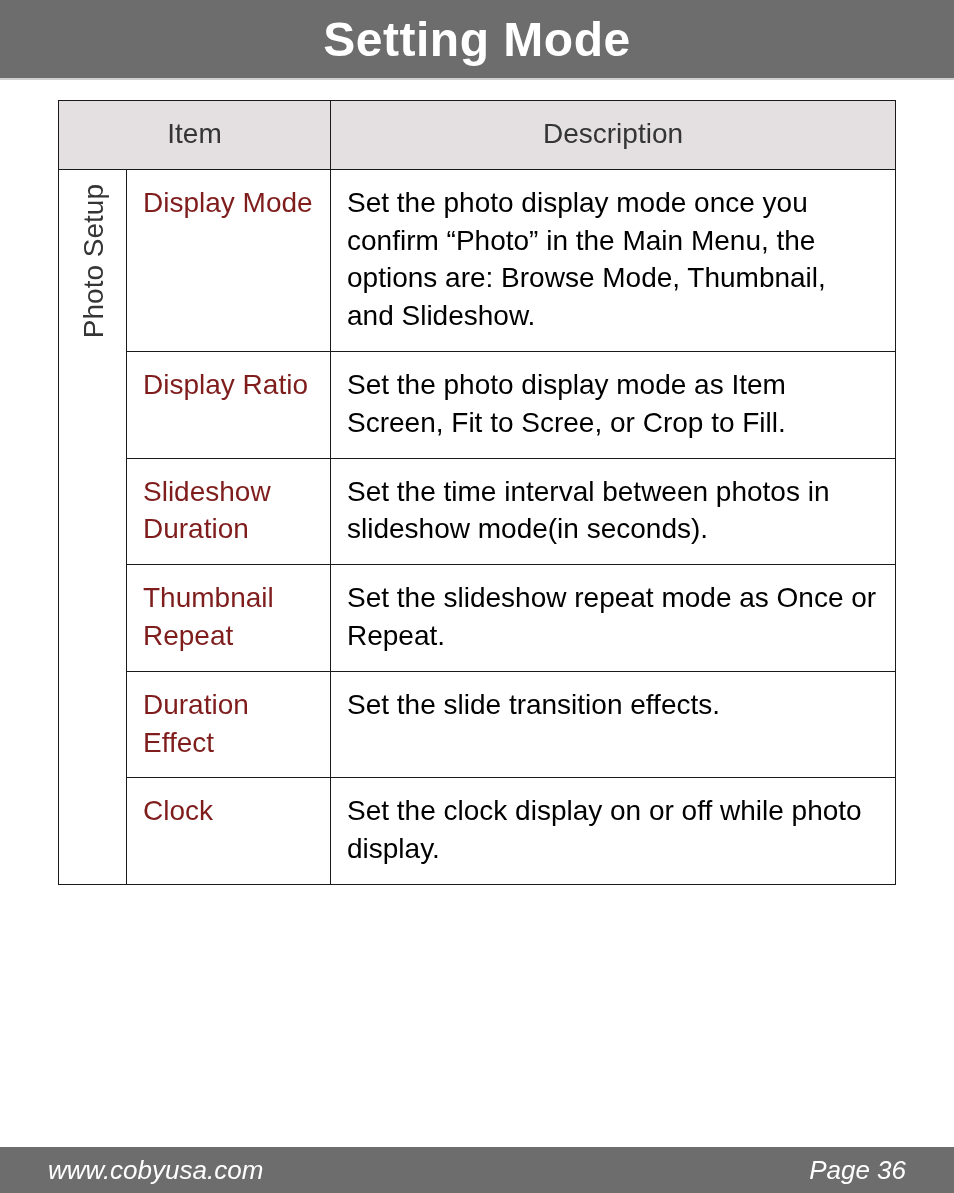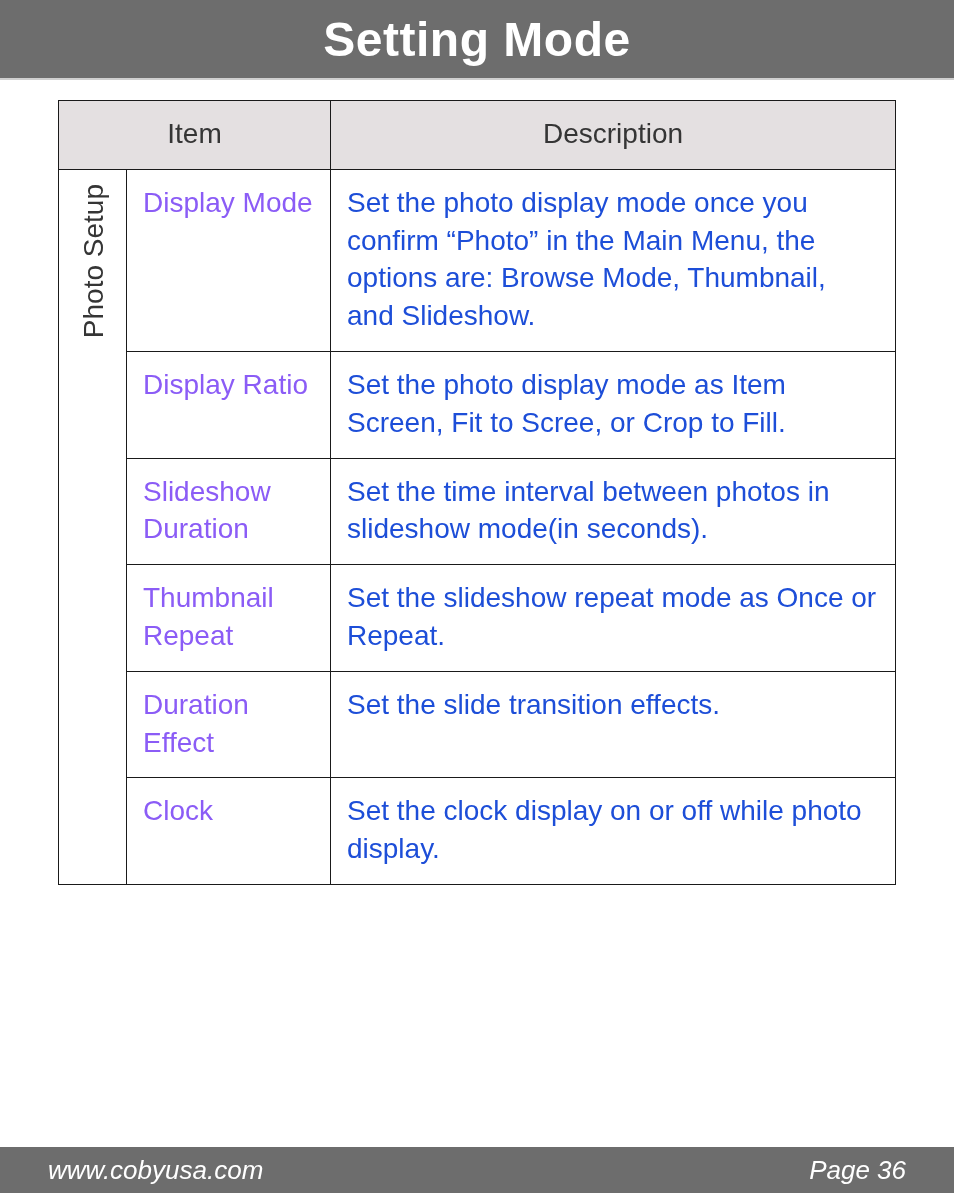--- a/index.html
+++ b/index.html
@@ -56,22 +56,22 @@
     vertical-align: middle;
     padding: 0;
   }
   .rot {
     writing-mode: vertical-rl;
     transform: rotate(180deg);
     white-space: nowrap;
     font-size: 28px;
     color: #353535;
   }
-  td.itemcell { color:#8b5cf6; }
-  td.desccell { color:#1d4ed8; }
+  td.itemcell { color:#7f1d1d; }
+  td.desccell { color:#000000; }
   .footer-band {
     position: absolute;
     left:0; bottom:0;
     width: 954px;
     height: 46px;
     background: #6d6d6d;
     color: #fff;
     font-style: italic;
     font-family: "Century Gothic", "Trebuchet MS", Arial, sans-serif;
     font-size: 26px;

